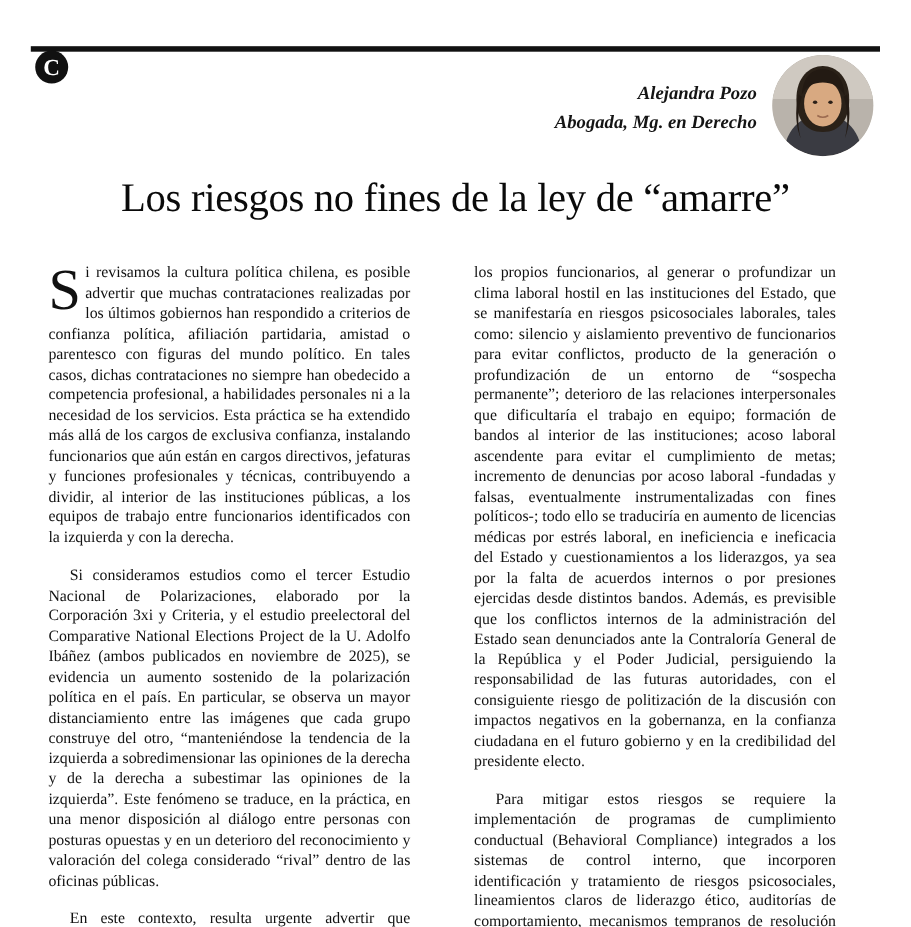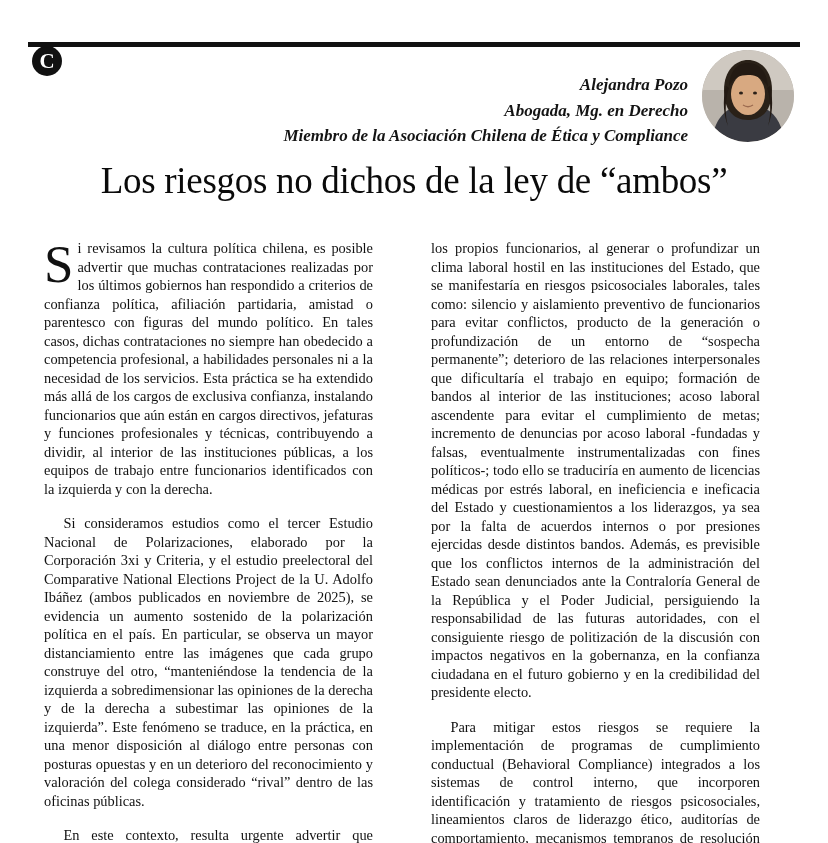--- a/index.html
+++ b/index.html
@@ -141,21 +141,20 @@
 <div class="page">
 
   <div class="top-rule"></div>
 
   <div class="masthead">
     <div class="badge">C</div>
 
     <div class="byline">
       <div>Alejandra Pozo</div>
       <div>Abogada, Mg. en Derecho</div>
-      <div>Miembro de la Asociación Chilena de Ética y Compliance</div>
     </div>
 
     <div class="author-photo">
       <svg width="92" height="92" viewBox="0 0 92 92" aria-hidden="true">
         <defs>
           <clipPath id="circ">
               <circle cx="46" cy="46" r="46"></circle>
             </clipPath>
         </defs>
         <g clip-path="url(#circ)">
@@ -168,21 +167,21 @@
           <path d="M24 36 C20 52 22 66 26 76 C22 62 24 46 27 38 Z" fill="#231a13"></path>
           <path d="M68 36 C72 52 70 66 66 76 C70 62 68 46 65 38 Z" fill="#231a13"></path>
           <ellipse cx="39" cy="43" rx="2" ry="1.6" fill="#2b2018"></ellipse>
           <ellipse cx="53" cy="43" rx="2" ry="1.6" fill="#2b2018"></ellipse>
           <path d="M41 55 C44 57 48 57 51 55" stroke="#9c6b50" stroke-width="1.4" fill="none"></path>
         </g>
       </svg>
     </div>
   </div>
 
-  <h1 class="headline">Los riesgos no dichos de la ley de “ambos”</h1>
+  <h1 class="headline">Los riesgos no fines de la ley de “amarre”</h1>
 
   <div class="columns">
     <div class="col">
       <p class="first dropcap">Si revisamos la cultura política chilena, es posible advertir que muchas contrataciones realizadas por los últimos gobiernos han respondido a criterios de confianza política, afiliación partidaria, amistad o parentesco con figuras del mundo político. En tales casos, dichas contrataciones no siempre han obedecido a competencia profesional, a habilidades personales ni a la necesidad de los servicios. Esta práctica se ha extendido más allá de los cargos de exclusiva confianza, instalando funcionarios que aún están en cargos directivos, jefaturas y funciones profesionales y técnicas, contribuyendo a dividir, al interior de las instituciones públicas, a los equipos de trabajo entre funcionarios identificados con la izquierda y con la derecha.</p>
       <p>Si consideramos estudios como el tercer Estudio Nacional de Polarizaciones, elaborado por la Corporación 3xi y Criteria, y el estudio preelectoral del Comparative National Elections Project de la U. Adolfo Ibáñez (ambos publicados en noviembre de 2025), se evidencia un aumento sostenido de la polarización política en el país. En particular, se observa un mayor distanciamiento entre las imágenes que cada grupo construye del otro, “manteniéndose la tendencia de la izquierda a sobredimensionar las opiniones de la derecha y de la derecha a subestimar las opiniones de la izquierda”. Este fenómeno se traduce, en la práctica, en una menor disposición al diálogo entre personas con posturas opuestas y en un deterioro del reconocimiento y valoración del colega considerado “rival” dentro de las oficinas públicas.</p>
       <p>En este contexto, resulta urgente advertir que mantener durante el gobierno de Kast a funcionarios que fueron contratados por el gobierno de Boric, ambos ideológicamente opuestos, no es recomendable, porque pone en riesgo la vida y salud mental de</p>
     </div>
     <div class="col-divider"></div>
     <div class="col">
       <p class="first">los propios funcionarios, al generar o profundizar un clima laboral hostil en las instituciones del Estado, que se manifestaría en riesgos psicosociales laborales, tales como: silencio y aislamiento preventivo de funcionarios para evitar conflictos, producto de la generación o profundización de un entorno de “sospecha permanente”; deterioro de las relaciones interpersonales que dificultaría el trabajo en equipo; formación de bandos al interior de las instituciones; acoso laboral ascendente para evitar el cumplimiento de metas; incremento de denuncias por acoso laboral -fundadas y falsas, eventualmente instrumentalizadas con fines políticos-; todo ello se traduciría en aumento de licencias médicas por estrés laboral, en ineficiencia e ineficacia del Estado y cuestionamientos a los liderazgos, ya sea por la falta de acuerdos internos o por presiones ejercidas desde distintos bandos. Además, es previsible que los conflictos internos de la administración del Estado sean denunciados ante la Contraloría General de la República y el Poder Judicial, persiguiendo la responsabilidad de las futuras autoridades, con el consiguiente riesgo de politización de la discusión con impactos negativos en la gobernanza, en la confianza ciudadana en el futuro gobierno y en la credibilidad del presidente electo.</p>

